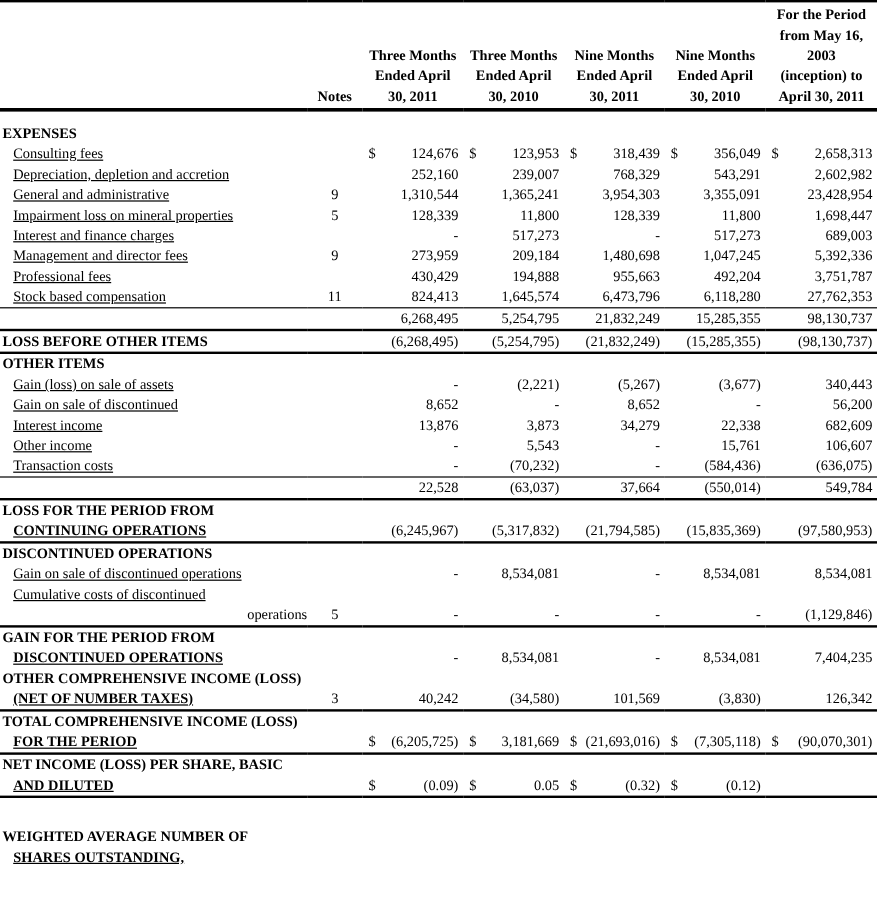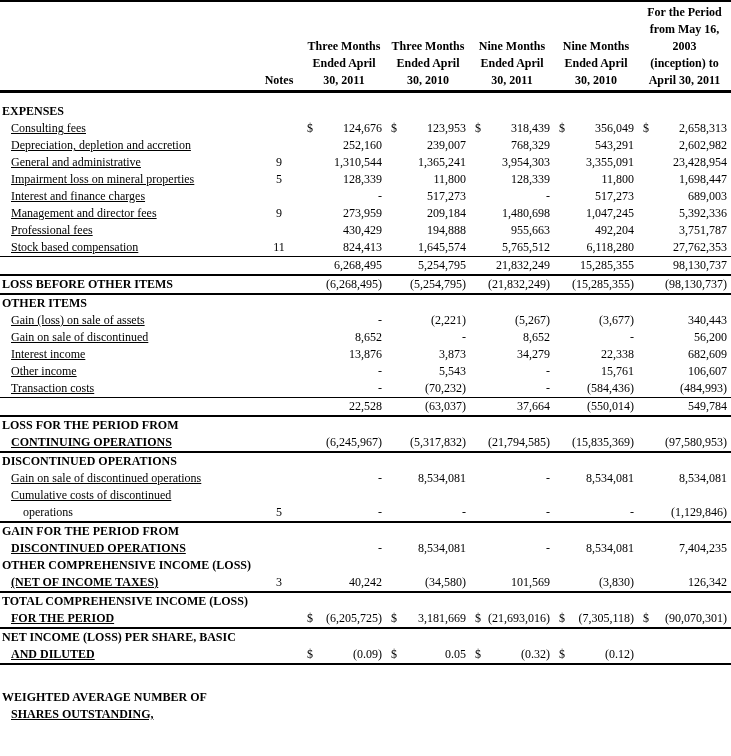--- a/index.html
+++ b/index.html
@@ -37,21 +37,21 @@
     line-height: 17px;
     height: 17px;
     padding: 0;
     white-space: nowrap;
     vertical-align: bottom;
     overflow: visible;
   }
   tbody tr:first-child td { padding-top: 10px; margin-left: 29px; }
   td.lbl.i0 { padding-left: 2px; }
   td.lbl.i1 { padding-left: 11px; text-decoration: underline; }
-  td.lbl.i2 { padding-left: 23px; }
+  td.lbl.i2 { padding-left: 23px; text-align: right; }
   td.lbl.b  { font-weight: bold; }
   td.note { text-align: center; }
   td.val  { text-align: right; padding-right: 4px; }
   td.val .dollar { float: left; padding-left: 5px; }
   
   tr.bt1 td { border-top: 1px solid #000; margin-top: 24px; }
   tr.bt  td { border-top: 2px solid #000; }
   tr.spacer td { height: 24px; }
 </style>
 </head>
@@ -171,21 +171,21 @@
         <td class="val"><span>194,888</span></td>
         <td class="val"><span>955,663</span></td>
         <td class="val"><span>492,204</span></td>
         <td class="val"><span>3,751,787</span></td>
       </tr>
       <tr>
         <td class="lbl i1">Stock based compensation</td>
         <td class="note">11</td>
         <td class="val"><span>824,413</span></td>
         <td class="val"><span>1,645,574</span></td>
-        <td class="val"><span>5,765,512</span></td>
+        <td class="val"><span>6,473,796</span></td>
         <td class="val"><span>6,118,280</span></td>
         <td class="val"><span>27,762,353</span></td>
       </tr>
       <tr class="bt1">
         <td class="lbl i0"></td>
         <td class="note"></td>
         <td class="val"><span>6,268,495</span></td>
         <td class="val"><span>5,254,795</span></td>
         <td class="val"><span>21,832,249</span></td>
         <td class="val"><span>15,285,355</span></td>
@@ -245,21 +245,21 @@
         <td class="val"><span>15,761</span></td>
         <td class="val"><span>106,607</span></td>
       </tr>
       <tr>
         <td class="lbl i1">Transaction costs</td>
         <td class="note"></td>
         <td class="val"><span>-</span></td>
         <td class="val"><span>(70,232)</span></td>
         <td class="val"><span>-</span></td>
         <td class="val"><span>(584,436)</span></td>
-        <td class="val"><span>(484,993)</span></td>
+        <td class="val"><span>(636,075)</span></td>
       </tr>
       <tr class="bt1">
         <td class="lbl i0"></td>
         <td class="note"></td>
         <td class="val"><span>22,528</span></td>
         <td class="val"><span>(63,037)</span></td>
         <td class="val"><span>37,664</span></td>
         <td class="val"><span>(550,014)</span></td>
         <td class="val"><span>549,784</span></td>
       </tr>
@@ -338,21 +338,21 @@
       <tr>
         <td class="lbl i0 b">OTHER COMPREHENSIVE INCOME (LOSS)</td>
         <td class="note"></td>
         <td class="val"><span></span></td>
         <td class="val"><span></span></td>
         <td class="val"><span></span></td>
         <td class="val"><span></span></td>
         <td class="val"><span></span></td>
       </tr>
       <tr>
-        <td class="lbl i1 b">(NET OF INCOME TAXES)</td>
+        <td class="lbl i1 b">(NET OF NUMBER TAXES)</td>
         <td class="note">3</td>
         <td class="val"><span>40,242</span></td>
         <td class="val"><span>(34,580)</span></td>
         <td class="val"><span>101,569</span></td>
         <td class="val"><span>(3,830)</span></td>
         <td class="val"><span>126,342</span></td>
       </tr>
       <tr class="bt">
         <td class="lbl i0 b">TOTAL COMPREHENSIVE INCOME (LOSS)</td>
         <td class="note"></td>

